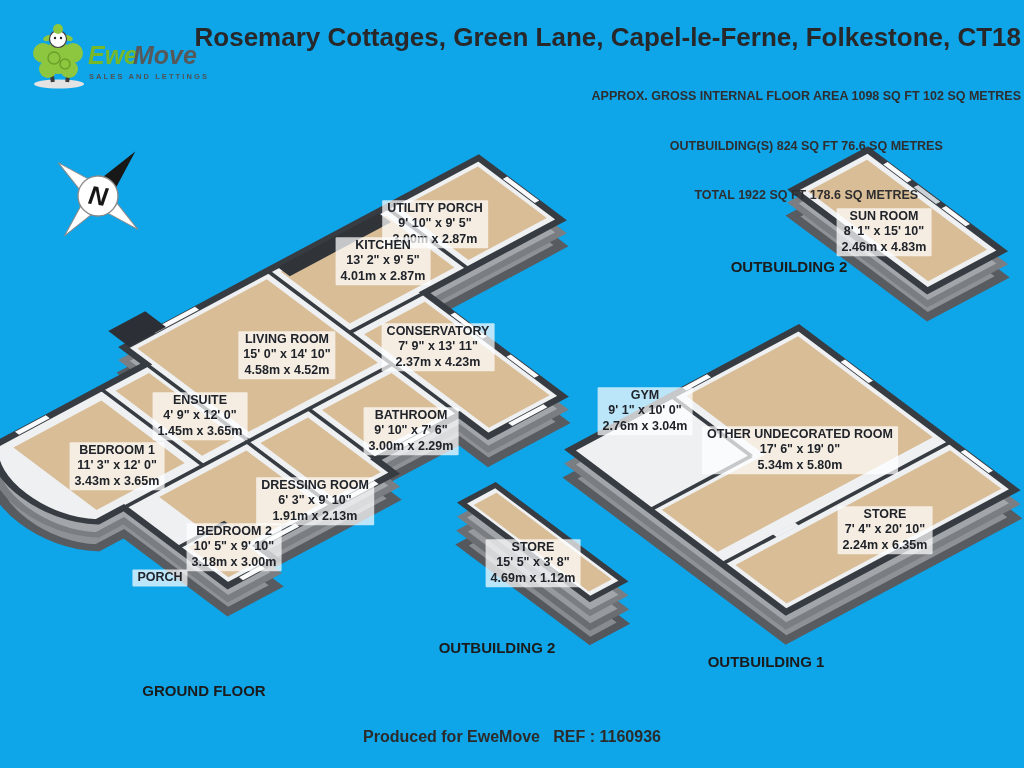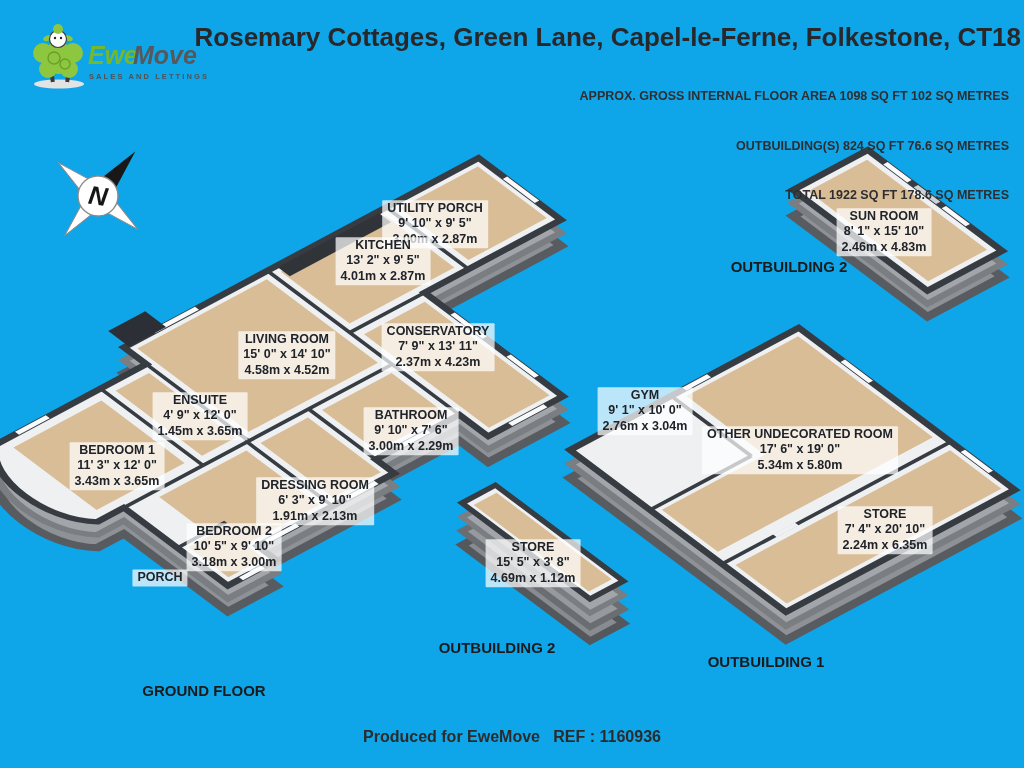--- a/index.html
+++ b/index.html
@@ -1,21 +1,21 @@
 <!DOCTYPE html>
 <html><head>
 <meta charset="utf-8">
 <style>
   html,body{margin:0;padding:0;background:#ffffff;}
   #page{position:relative;width:1024px;height:768px;background:#0ea5e9;overflow:hidden;
         font-family:"Liberation Sans", sans-serif;}
   #plan-svg{position:absolute;left:0;top:0;z-index:1;}
   .hdr-title{position:absolute;top:22px;right:3px;z-index:3;font-size:26px;font-weight:bold;
              color:#28282a;white-space:pre;}
-  .hdr-areas{position:absolute;top:55px;right:15px;z-index:3;text-align:right;font-size:12.5px;
+  .hdr-areas{position:absolute;top:55px;right:3px;z-index:3;text-align:center;font-size:12.5px;
              font-weight:bold;color:#2e2e30;line-height:16.5px;white-space:pre;}
   .room-label{position:absolute;z-index:2;transform:translate(-50%,-50%);
               background:rgba(255,255,255,0.72);padding:1px 5px;text-align:center;
               font-weight:bold;font-size:12.5px;line-height:1.22;color:#20242a;white-space:nowrap;
               border-radius:1px;}
   .bld-label{position:absolute;z-index:2;transform:translate(-50%,-50%);font-weight:bold;
              font-size:15px;color:#1b1b1b;white-space:nowrap;}
   .footer{position:absolute;z-index:2;top:728px;left:0;width:100%;text-align:center;
           font-size:16px;font-weight:bold;color:#2b2b2b;white-space:pre;}
 </style>

